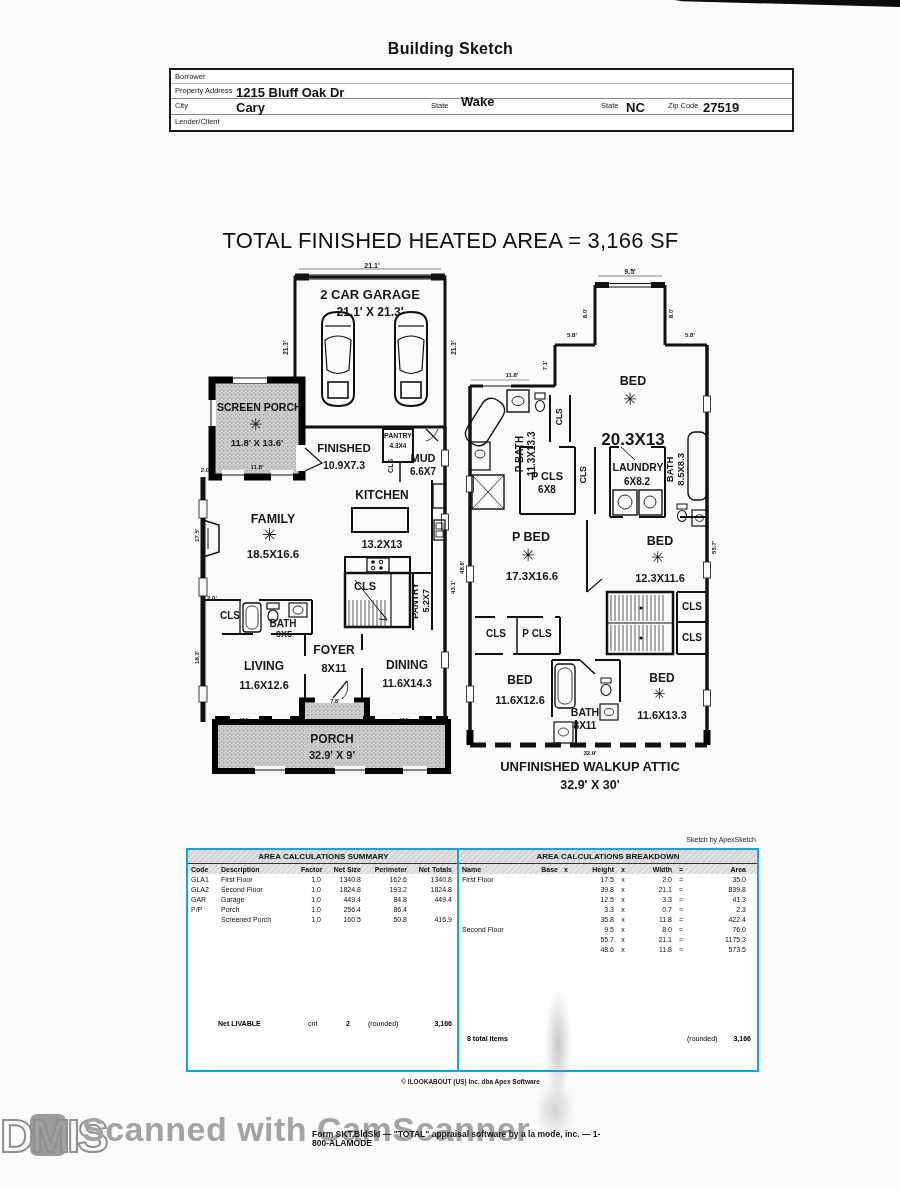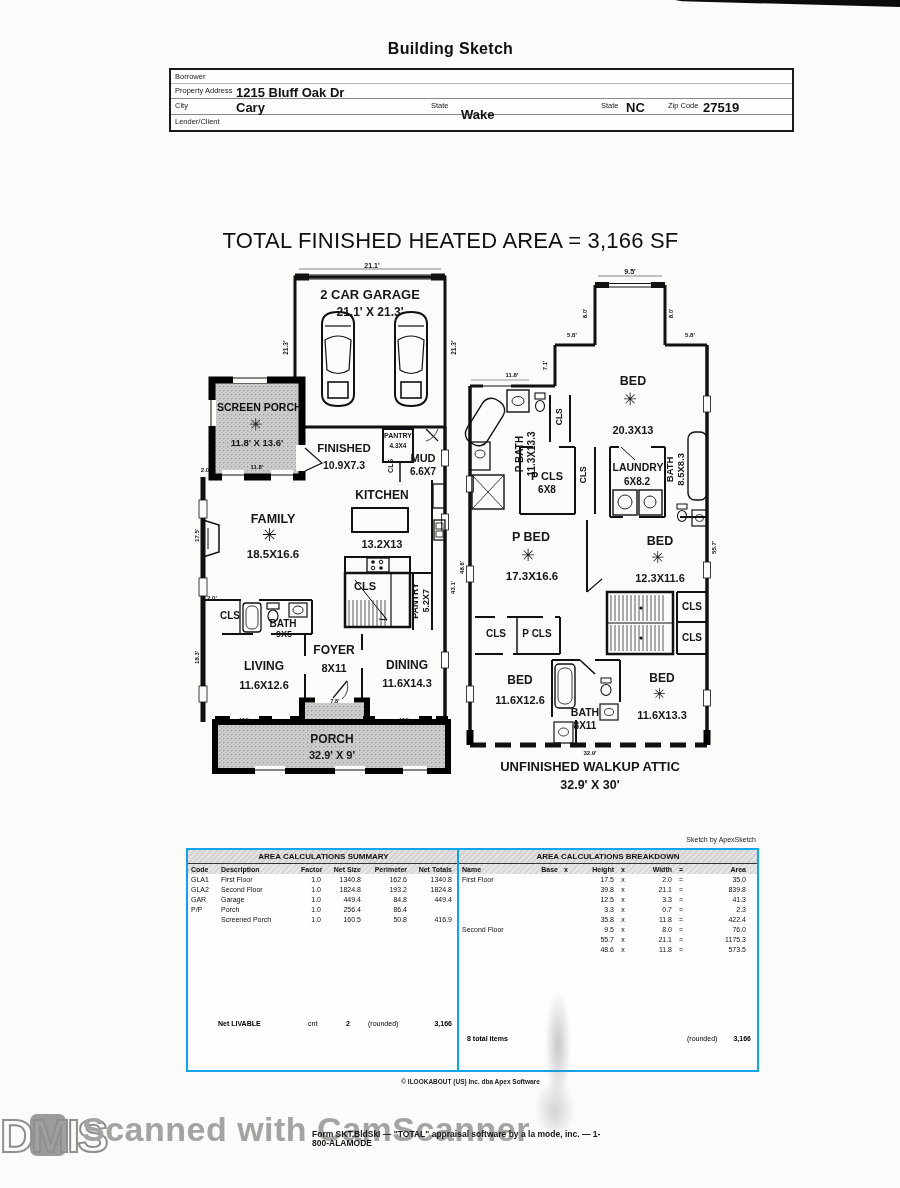--- a/index.html
+++ b/index.html
@@ -43,21 +43,21 @@
 <div class="abs hdrbox">
   <div class="hline" style="top:13px;border-top-color:#b9b9b9;"></div>
   <div class="hline" style="top:28px;"></div>
   <div class="hline" style="top:44px;"></div>
   <span class="flabel" style="left:4px;top:2px;">Borrower</span>
   <span class="flabel" style="left:4px;top:16px;">Property Address</span>
   <span class="fvalue" style="left:65px;top:15px;">1215 Bluff Oak Dr</span>
   <span class="flabel" style="left:4px;top:31px;">City</span>
   <span class="fvalue" style="left:65px;top:30px;">Cary</span>
   <span class="flabel" style="left:260px;top:31px;">State</span>
-  <span class="fvalue" style="left:290px;top:37px;">Wake</span>
+  <span class="fvalue" style="left:290px;top:24px;">Wake</span>
   <span class="flabel" style="left:430px;top:31px;">State</span>
   <span class="fvalue" style="left:455px;top:30px;">NC</span>
   <span class="flabel" style="left:497px;top:31px;">Zip Code</span>
   <span class="fvalue" style="left:532px;top:30px;">27519</span>
   <span class="flabel" style="left:4px;top:47px;">Lender/Client</span>
 </div>
 
 <div class="abs big-title">TOTAL FINISHED HEATED AREA = 3,166 SF</div>
 
 <div class="abs plan" style="left:195px;top:262px;">
@@ -405,21 +405,21 @@
   <div class="lbl" style="left:160px;top:6px;width:30px;font-size:7px;">9.5'</div>
   <div class="lbl rot" style="left:117px;top:48px;width:26px;font-size:6px;">8.0'</div>
   <div class="lbl rot" style="left:203px;top:48px;width:26px;font-size:6px;">8.0'</div>
   <div class="lbl" style="left:104px;top:70px;width:26px;font-size:6px;">5.8'</div>
   <div class="lbl" style="left:222px;top:70px;width:26px;font-size:6px;">5.8'</div>
   <div class="lbl rot" style="left:77px;top:100px;width:26px;font-size:6px;">7.1'</div>
   <div class="lbl" style="left:42px;top:110px;width:30px;font-size:6px;">11.8'</div>
 
   <div class="lbl" style="left:155px;top:112px;width:46px;font-size:12.5px;">BED</div>
   <div class="lbl fan" style="left:168px;top:128px;font-size:17px;">✳</div>
-  <div class="lbl" style="left:146px;top:162px;width:64px;font-size:11px;">20.3X13</div>
+  <div class="lbl" style="left:146px;top:168px;width:64px;font-size:17px;">20.3X13</div>
 
   <div class="lbl rot" style="left:40px;top:180px;width:62px;font-size:10px;line-height:1.2;">
     <div>P BATH</div>
     <div>11.3X13.3</div>
   </div>
   <div class="lbl rot" style="left:92px;top:150px;width:26px;font-size:8.5px;">CLS</div>
 
   <div class="lbl" style="left:70px;top:208px;width:44px;font-size:11px;">P CLS</div>
   <div class="lbl" style="left:78px;top:222px;width:28px;font-size:10px;">6X8</div>
   <div class="lbl rot" style="left:115px;top:208px;width:28px;font-size:8.5px;">CLS</div>

